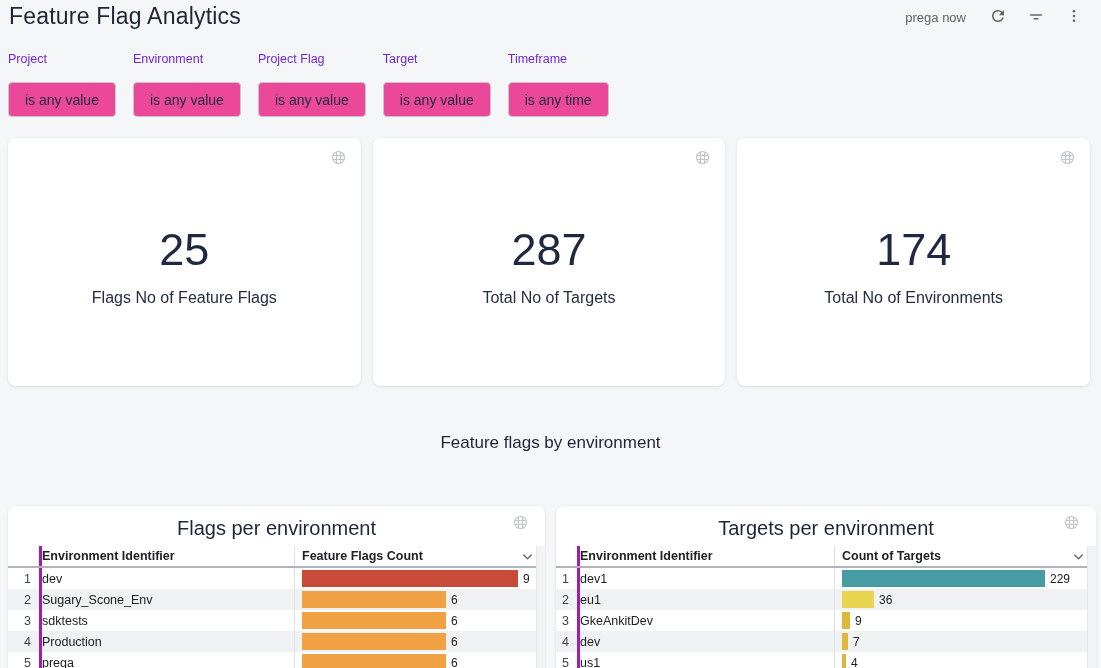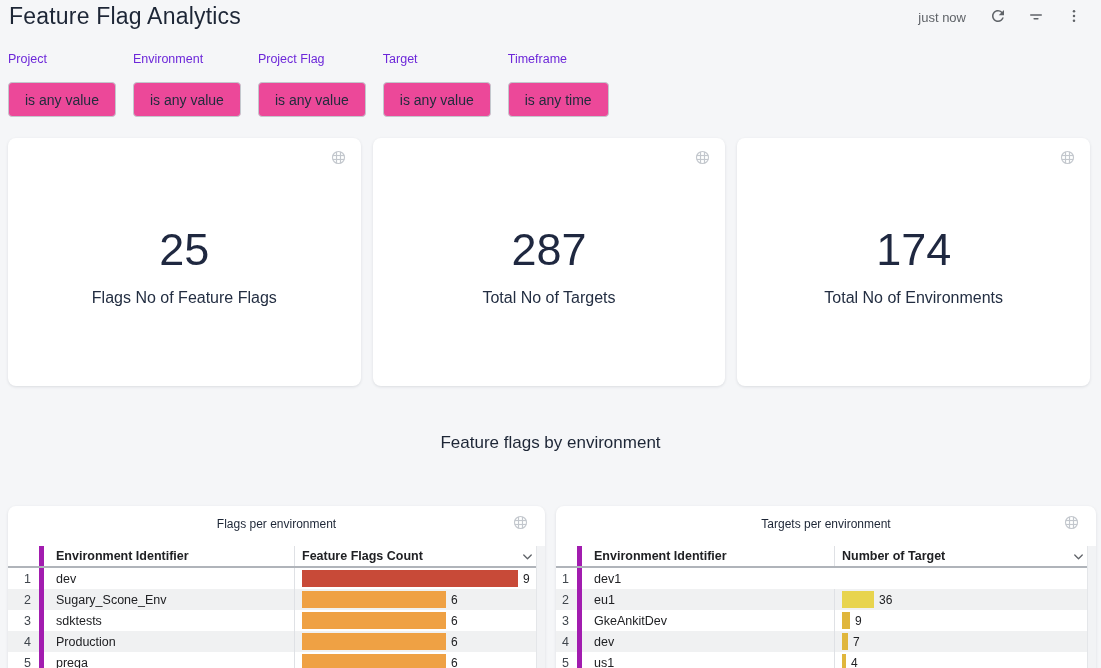--- a/index.html
+++ b/index.html
@@ -48,53 +48,53 @@
     position:absolute; top:433px; left:0; width:100%;
     text-align:center; font-size:17px; color:#1d2636;
   }
   
   .chart-card {
     position:absolute; top:506px; height:200px; background:#ffffff;
     border-radius:8px; box-shadow:0 1px 3px rgba(45,55,70,.13);
   }
   .chart-card.left  { left:8px;  width:537px; }
   .chart-card.right { left:556px; width:540px; }
-  .chart-title { text-align:center; padding-top:11px; font-size:12px; color:#1d2636; }
+  .chart-title { text-align:center; padding-top:11px; font-size:20px; color:#1d2636; }
   .chart-globe { position:absolute; top:8px; right:16px; }
   .gutter {
     position:absolute; top:40px; right:0; bottom:0; width:9px;
     background:#f2f3f5; border-left:1px solid #e4e6e9;
   }
   .table { position:absolute; top:40px; left:0; right:9px; }
   .thead, .trow { display:grid; align-items:center; }
   .chart-card.left  .thead, .chart-card.left  .trow { grid-template-columns:31px 255px 1fr; }
   .chart-card.right .thead, .chart-card.right .trow { grid-template-columns:21px 257px 1fr; }
   .thead {
     height:22px; border-bottom:2px solid #b0b4ba;
     font-size:12.5px; font-weight:bold; color:#202124;
   }
-  .th.name, .td.name { border-left:5px solid #a21caf; padding-left:12px; }
+  .th.name, .td.name { border-left:3px solid #a21caf; }
   .th.count, .td.count { border-left:1px solid #dfe1e5; padding-left:7px; }
   .th.count { display:flex; align-items:center; justify-content:space-between; padding-right:1px; }
   .th, .td { height:100%; display:flex; align-items:center; overflow:hidden; white-space:nowrap; }
   .trow { height:21px; font-size:12.5px; color:#202124; background:#ffffff; }
   .trow.alt { background:#f0f1f2; }
   .td.num { justify-content:flex-end; padding-right:8px; color:#40464d; }
   .bar { height:17px; flex:0 0 auto; }
   .bar-label { font-size:12px; color:#202124; margin-left:5px; }
   .sort-caret { display:flex; align-items:center; }
 </style>
 </head>
 <body>
 
 <div class="page">
 
   <div class="page-title">Feature Flag Analytics</div>
   <div class="header-controls">
-    <span class="refresh-time">just now</span>
+    <span class="refresh-time">prega now</span>
     <button class="icon-btn">
       <span>
         <svg width="18" height="18" viewBox="0 0 24 24" fill="#5f6368">
             <path d="M17.65 6.35A7.95 7.95 0 0 0 12 4c-4.42 0-7.99 3.58-8 8s3.57 8 8 8c3.73 0 6.84-2.55 7.73-6h-2.08c-.82 2.33-3.04 4-5.65 4-3.31 0-6-2.69-6-6s2.69-6 6-6c1.66 0 3.14.69 4.22 1.78L13 11h7V4l-2.35 2.35z"></path>
           </svg>
       </span>
     </button>
     <button class="icon-btn">
       <span>
         <svg width="18" height="18" viewBox="0 0 24 24" fill="#5f6368">
@@ -266,32 +266,36 @@
           <line x1="4" y1="14.8" x2="20" y2="14.8"></line>
           <line x1="9.2" y1="4" x2="9.2" y2="20"></line>
           <line x1="14.8" y1="4" x2="14.8" y2="20"></line>
         </svg>
     </span>
     <div class="table">
       <div class="thead">
         <div class="th num"></div>
         <div class="th name">Environment Identifier</div>
         <div class="th count">
-          <span>Number of Target</span>
+          <span>Count of Targets</span>
           <span class="sort-caret">
             <svg width="15" height="15" viewBox="0 0 24 24">
                 <path d="M6 9.5l6 6 6-6" fill="none" stroke="#5f6368" stroke-width="2.1" stroke-linecap="round" stroke-linejoin="round"></path>
               </svg>
           </span>
         </div>
       </div>
       <div>
           <div class="trow">
             <div class="td num">1</div>
             <div class="td name">dev1</div>
+            <div class="td count">
+              <div class="bar" style="width:203px;background:#479CA4"></div>
+              <span class="bar-label">229</span>
+            </div>
           </div>
           <div class="trow alt">
             <div class="td num">2</div>
             <div class="td name">eu1</div>
             <div class="td count">
               <div class="bar" style="width:32px;background:#E8D44E"></div>
               <span class="bar-label">36</span>
             </div>
           </div>
           <div class="trow">

